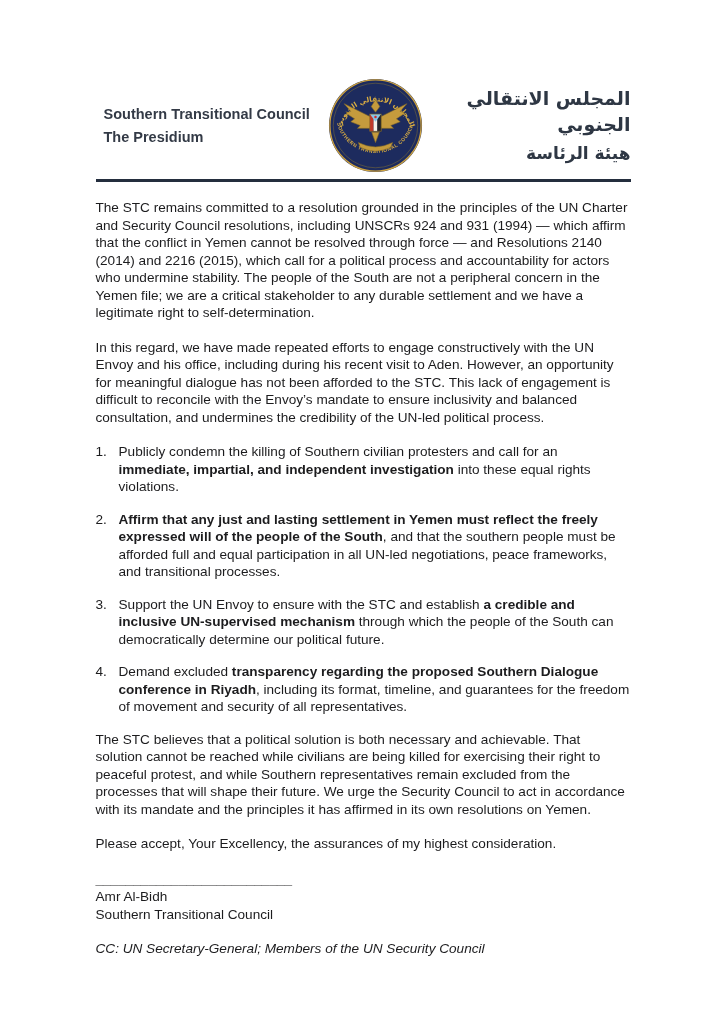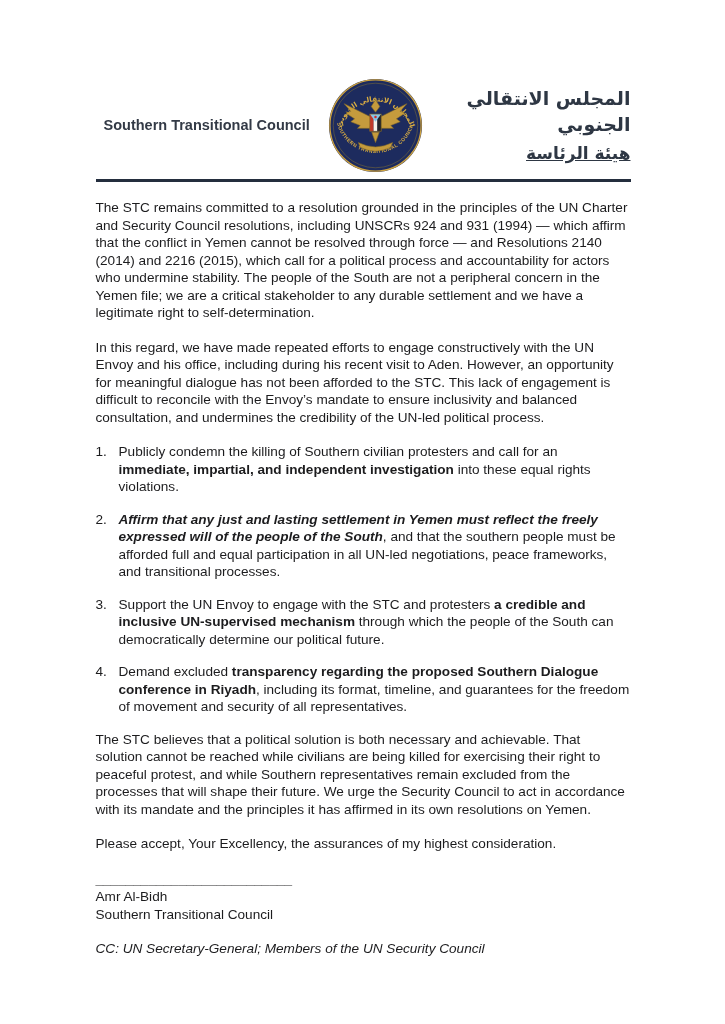--- a/index.html
+++ b/index.html
@@ -23,21 +23,21 @@
     font-weight:bold; font-size:14.5px; line-height:1.55;
     color:#333a46; padding-left:8px; white-space:nowrap;
   }
   .logo-wrap { width:95px; height:95px; flex:none; margin-left:18px; }
   .org-ar {
     text-align:right; direction:rtl;
     font-family:"DejaVu Sans", sans-serif;
     font-weight:bold; color:#2e3744;
   }
   .org-ar .ar1 { font-size:19px; line-height:1.35; }
-  .org-ar .ar2 { font-size:17px; line-height:1.35; margin-top:5px;text-decoration:underline; }
+  .org-ar .ar2 { font-size:17px; line-height:1.35; margin-top:5px; }
   .rule { height:3px; background:#242e3e; margin-top:6px; }
 
   
   .letter-body { margin-top:17px; font-size:13.6px; line-height:17.5px; }
   .para { margin:0 0 17px 0; }
   .steps { margin:0 0 15px 0; padding:0; list-style:none; }
   .step { display:flex; margin:0 0 15px 0; }
   .step-num { flex:none; width:23px; }
   .step-text { flex:1; }
   .valediction { margin-top:16px; }
@@ -46,20 +46,21 @@
   .cc-line { margin-top:17px; font-style:italic; }
 </style>
 </head>
 <body>
 
 <div class="page">
 
   <div class="letterhead">
     <div class="org-en">
       <div>Southern Transitional Council</div>
+      <div>The Presidium</div>
     </div>
 
     <div class="logo-wrap">
       <svg viewBox="0 0 100 100" width="95" height="95">
         <circle cx="50" cy="50" r="49" fill="#1d2b5e"></circle>
         <circle cx="50" cy="50" r="48" fill="none" stroke="#cda23f" stroke-width="1.4"></circle>
         <circle cx="50" cy="50" r="44.5" fill="none" stroke="#8a7430" stroke-width="0.5"></circle>
         <defs>
           <path id="arcTop" d="M 13,54 A 38,38 0 0 1 87,54"></path>
           <path id="arcBot" d="M 9,46 A 42,42 0 0 0 91,46"></path>
@@ -106,25 +107,25 @@
     <p class="para">In this regard, we have made repeated efforts to engage constructively with the UN Envoy and his office, including during his recent visit to Aden. However, an opportunity for meaningful dialogue has not been afforded to the STC.  This lack of engagement is difficult to reconcile with the Envoy’s mandate to ensure inclusivity and balanced consultation, and undermines the credibility of the UN-led political process.</p>
 
 
     <ol class="steps">
       <li class="step">
         <span class="step-num">1.</span>
         <span class="step-text"><span>Publicly condemn the killing of Southern civilian protesters and call for an </span><span style="font-weight: bold;">immediate, impartial, and independent investigation</span><span> into these equal rights violations.</span></span>
       </li>
       <li class="step">
         <span class="step-num">2.</span>
-        <span class="step-text"><span style="font-weight: bold; font-style: italic;">Affirm that any just and lasting settlement in Yemen must reflect the freely expressed will of the people of the South</span><span>, and that the southern people must be afforded full and equal participation in all UN-led negotiations, peace frameworks, and transitional processes.</span></span>
+        <span class="step-text"><span style="font-weight: bold;">Affirm that any just and lasting settlement in Yemen must reflect the freely expressed will of the people of the South</span><span>, and that the southern people must be afforded full and equal participation in all UN-led negotiations, peace frameworks, and transitional processes.</span></span>
       </li>
       <li class="step">
         <span class="step-num">3.</span>
-        <span class="step-text"><span>Support the UN Envoy to engage with the STC and protesters </span><span style="font-weight: bold;">a credible and inclusive UN-supervised mechanism</span><span> through which the people of the South can democratically determine our political future.</span></span>
+        <span class="step-text"><span>Support the UN Envoy to ensure with the STC and establish </span><span style="font-weight: bold;">a credible and inclusive UN-supervised mechanism</span><span> through which the people of the South can democratically determine our political future.</span></span>
       </li>
       <li class="step">
         <span class="step-num">4.</span>
         <span class="step-text"><span>Demand excluded </span><span style="font-weight: bold;">transparency regarding the proposed Southern Dialogue conference in Riyadh</span><span>, including its format, timeline, and guarantees for the freedom of movement and security of all representatives.</span></span>
       </li>
     </ol>
 
     <p class="para">The STC believes that a political solution is both necessary and achievable. That solution cannot be reached while civilians are being killed for exercising their right to peaceful protest, and while Southern representatives remain excluded from the processes that will shape their future. We urge the Security Council to act in accordance with its mandate and the principles it has affirmed in its own resolutions on Yemen.</p>
 
     <p class="para valediction">Please accept, Your Excellency, the assurances of my highest consideration.</p>

